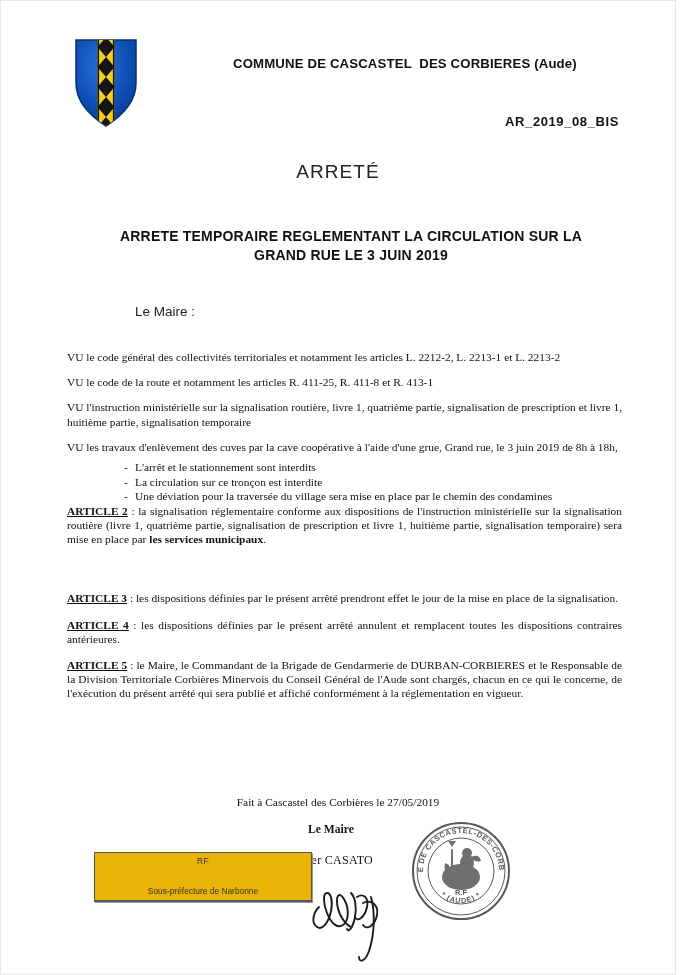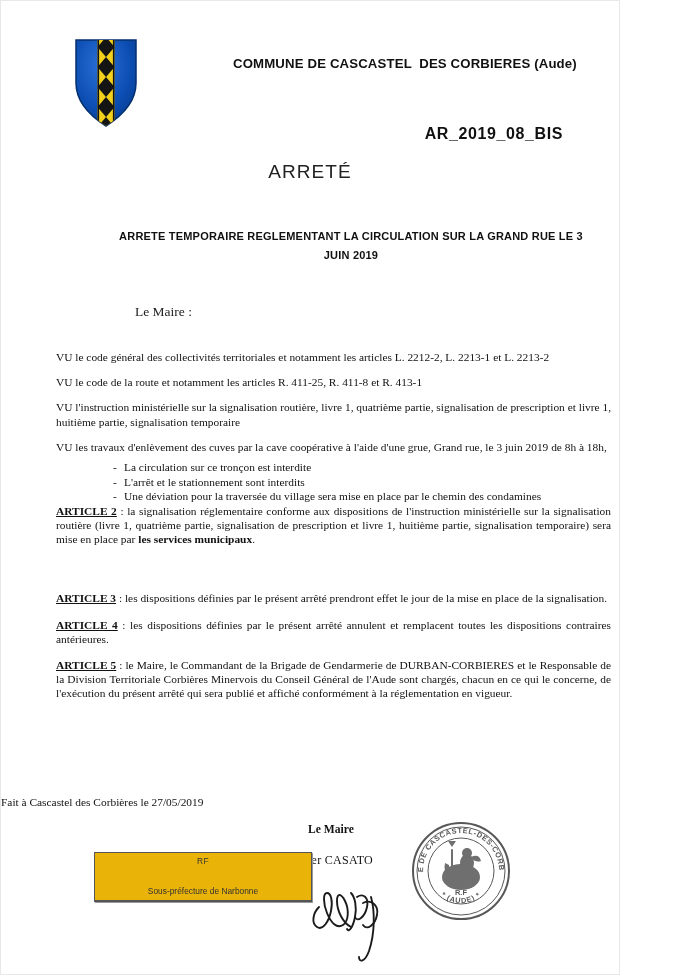--- a/index.html
+++ b/index.html
@@ -3,21 +3,21 @@
 <meta charset="utf-8">
 <title>Arrêté</title>
 <style>
   html, body {
     margin: 0;
     padding: 0;
     background: #ffffff;
   }
   .page {
     position: relative;
-    width: 620px;
+    width: 676px;
     height: 975px;
     background: #ffffff;
     overflow: hidden;
     border: 1px solid #e8e8e8;
     box-sizing: border-box;
     font-family: "Liberation Serif", serif;
     color: #1a1a1a;
   }
 
   
@@ -40,24 +40,24 @@
     font-family: "Liberation Sans", sans-serif;
     font-weight: bold;
     font-size: 13.2px;
     letter-spacing: 0.15px;
     color: #111;
     white-space: pre;
   }
   .ref-code {
     position: absolute;
     right: 56px;
-    top: 86px;
-    font-family: "Liberation Sans", sans-serif;
-    font-weight: bold;
-    font-size: 16px;
+    top: 75px;
+    font-family: "Liberation Sans", sans-serif;
+    font-weight: bold;
+    font-size: 13px;
     letter-spacing: 0.6px;
     color: #111;
   }
 
   
   .arrete-word {
     position: absolute;
     top: 160px;
     left: 0; right: 0;
     text-align: center;
@@ -67,39 +67,39 @@
     color: #222;
   }
   .subject {
     position: absolute;
     top: 226px;
     left: 110px;
     width: 480px;
     text-align: center;
     font-family: "Liberation Sans", sans-serif;
     font-weight: bold;
-    font-size: 11px;
+    font-size: 14px;
     line-height: 19px;
     letter-spacing: 0.2px;
     color: #111;
   }
   .le-maire {
     position: absolute;
     top: 303px;
     left: 134px;
-    font-family: Liberation Serif, serif;
+    font-family: Liberation Sans, sans-serif;
     font-size: 13.5px;
     color: #222;
   }
 
   
   .body-block {
     position: absolute;
     top: 349px;
-    left: 55px;
+    left: 66px;
     width: 555px;
     font-family: "Liberation Serif", serif;
     font-size: 11.4px;
     line-height: 14.2px;
     color: #111;
   }
   .vu {
     margin: 0 0 11px 0;
     text-align: left;
   }
@@ -145,21 +145,21 @@
     font-weight: bold;
     margin: 14px 0 13px 0;
     padding-left: 6px;
   }
 
   
   .fait {
     position: absolute;
     top: 795px;
     left: 0; right: 0;
-    text-align: left;
+    text-align: center;
     font-family: "Liberation Serif", serif;
     font-size: 11.4px;
     color: #111;
   }
   .sig-maire {
     position: absolute;
     top: 822px;
     left: 307px;
     font-family: "Liberation Serif", serif;
     font-weight: bold;
@@ -304,22 +304,22 @@
 
   <div class="body-block">
 
     <p class="vu">VU le code général des collectivités territoriales et notamment les articles L. 2212-2, L. 2213-1 et L. 2213-2</p>
     <p class="vu">VU le code de la route et notamment les articles R. 411-25, R. 411-8 et R. 413-1</p>
     <p class="vu">VU l'instruction ministérielle sur la signalisation routière, livre 1, quatrième partie, signalisation de prescription et livre 1, huitième partie, signalisation temporaire</p>
     <p class="vu last">VU les travaux d'enlèvement des cuves par la cave coopérative à l'aide d'une grue, Grand rue, le 3 juin 2019 de 8h à 18h,</p>
 
 
     <ul class="dashes">
+      <li>L'arrêt et le stationnement sont interdits</li>
       <li>La circulation sur ce tronçon est interdite</li>
-      <li>L'arrêt et le stationnement sont interdits</li>
       <li>Une déviation pour la traversée du village sera mise en place par le chemin des condamines</li>
     </ul>
 
     <p class="article">
       <span class="art-label">ARTICLE 2</span><span> : la signalisation réglementaire conforme aux dispositions de l'instruction ministérielle sur la signalisation routière (livre 1, quatrième partie, signalisation de prescription et livre 1, huitième partie, signalisation temporaire) sera mise en place par </span><span class="b">les services municipaux</span><span>.</span>
     </p>
 
     <p class="article j3">
       <span class="art-label">ARTICLE 3</span><span> : les dispositions définies par le présent arrêté prendront effet le jour de la mise en place de la signalisation.</span>
     </p>

